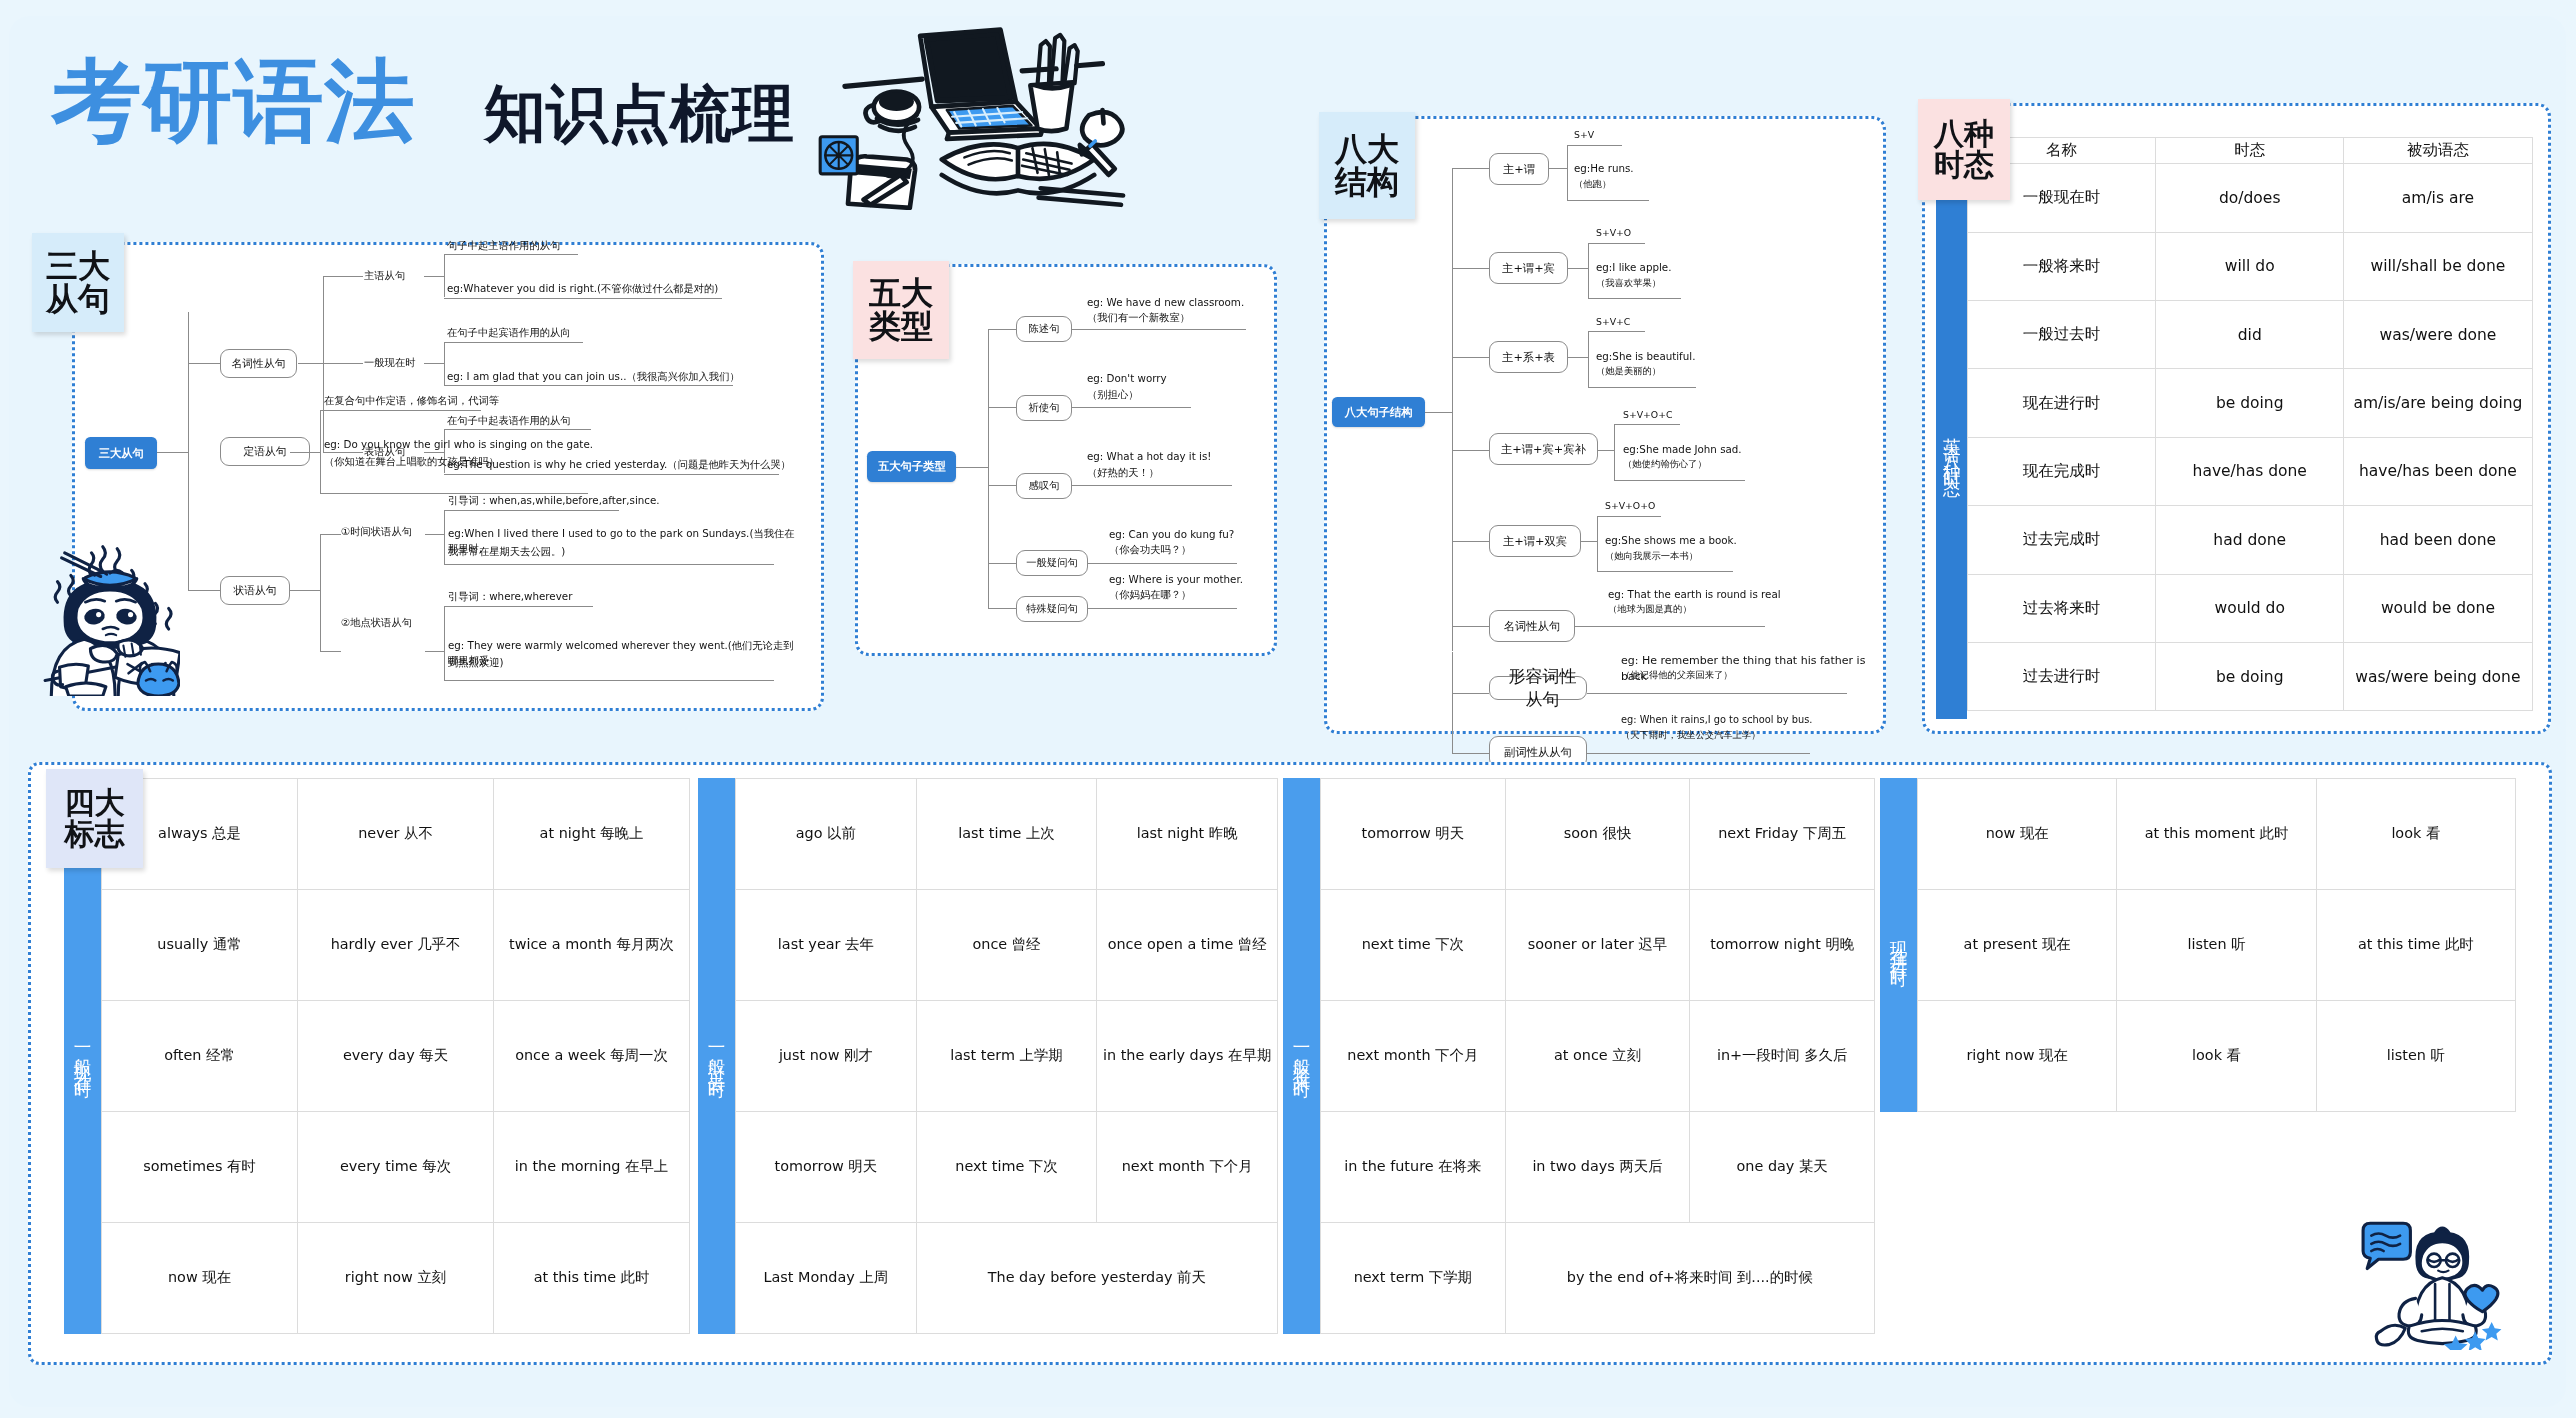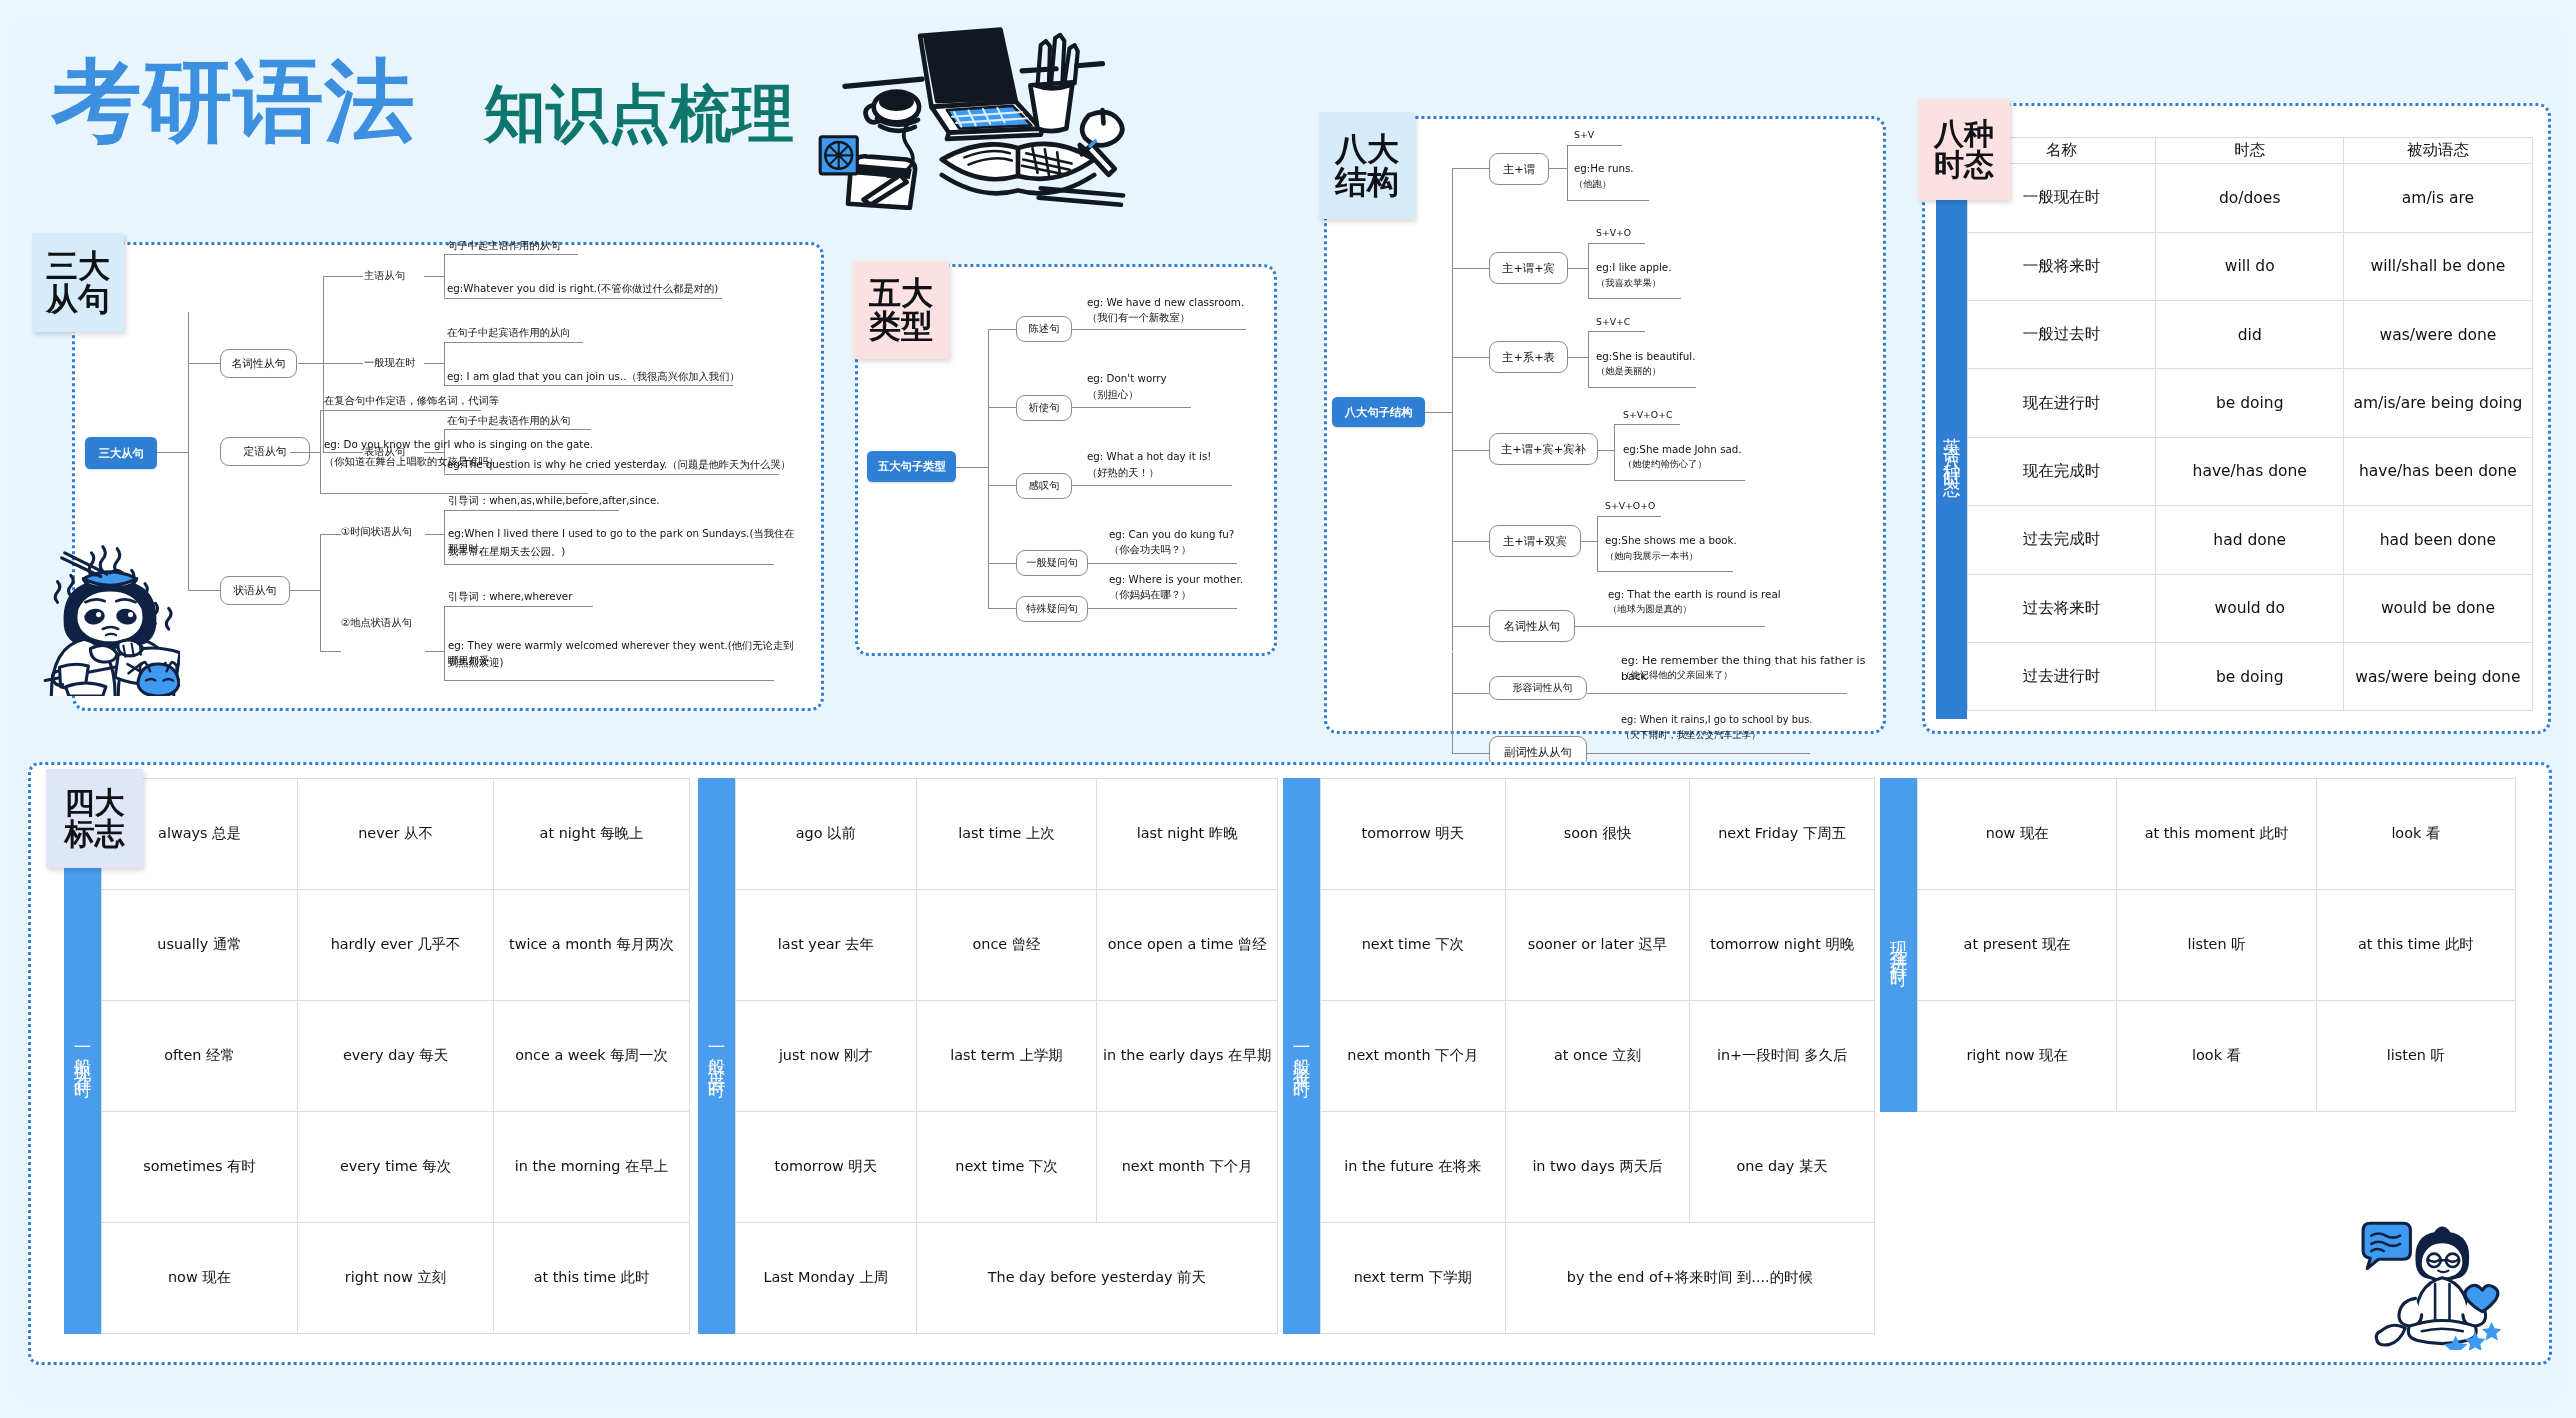--- a/index.html
+++ b/index.html
@@ -16,21 +16,21 @@
   }
 
   
   .title-wrap{ position:absolute; left:31px; top:23px; width:876px; height:170px; }
   .title-main{
     font-size:90px; font-weight:bold; color:#3d8fe0; letter-spacing:1px;
     font-family:Liberation Mono, monospace;
     position:absolute; left:20.6px; top:18px; white-space:nowrap;
   }
   .title-sub{
-    font-size:62px; font-weight:bold; color:#0f766e;
+    font-size:62px; font-weight:bold; color:#0f172a;
     font-family:"DejaVu Sans","Liberation Sans",sans-serif;
     position:absolute; left:453px; top:49px; white-space:nowrap;
   }
 
   
   .desk-illo{ position:absolute; left:814px; top:9.3px; width:340px; height:201px; }
 
   
   .frame{
     position:absolute;
@@ -430,21 +430,21 @@
     <div class="txt" style="left:278px; top:414px;">eg:She shows me a book.</div>
     <div class="txt" style="left:278px; top:430px; font-size:9.3px;">（她向我展示一本书）</div>
 
     <div class="ln h" style="left:125px; top:507px; width:37px;"></div>
     <div class="node" style="left:162px; top:491px; width:86px; height:32px; font-size:11.3px;">名词性从句</div>
     <div class="ln h" style="left:247px; top:507px; width:191px;"></div>
     <div class="txt" style="left:281px; top:468px;">eg: That the earth is round is real</div>
     <div class="txt" style="left:281px; top:483px; font-size:9.3px;">（地球为圆是真的）</div>
 
     <div class="ln h" style="left:125px; top:574px; width:37px;"></div>
-    <div class="node" style="left:162px; top:557px; width:98px; height:24px; font-size:10px;padding-left:12px;">形容词性从句</div>
+    <div class="node" style="left:162px; top:557px; width:98px; height:24px; font-size:17px;padding-left:12px;">形容词性从句</div>
     <div class="ln h" style="left:260px; top:574px; width:260px;"></div>
     <div class="txt" style="left:294px; top:534px; font-size:11px;">eg: He remember the thing that his father is back</div>
     <div class="txt" style="left:294px; top:549px; font-size:9.3px;">（他记得他的父亲回来了）</div>
 
     <div class="ln h" style="left:125px; top:533px; width:0px;"></div>
     <div class="ln v" style="left:125px; top:533px; height:101px;"></div>
     <div class="ln h" style="left:125px; top:634px; width:37px;"></div>
     <div class="node" style="left:162px; top:617px; width:98px; height:32px; font-size:11.3px;">副词性从从句</div>
     <div class="ln h" style="left:260px; top:634px; width:223px;"></div>
     <div class="txt" style="left:294px; top:594px; font-size:9.8px;">eg: When it rains,I go to school by bus.</div>

